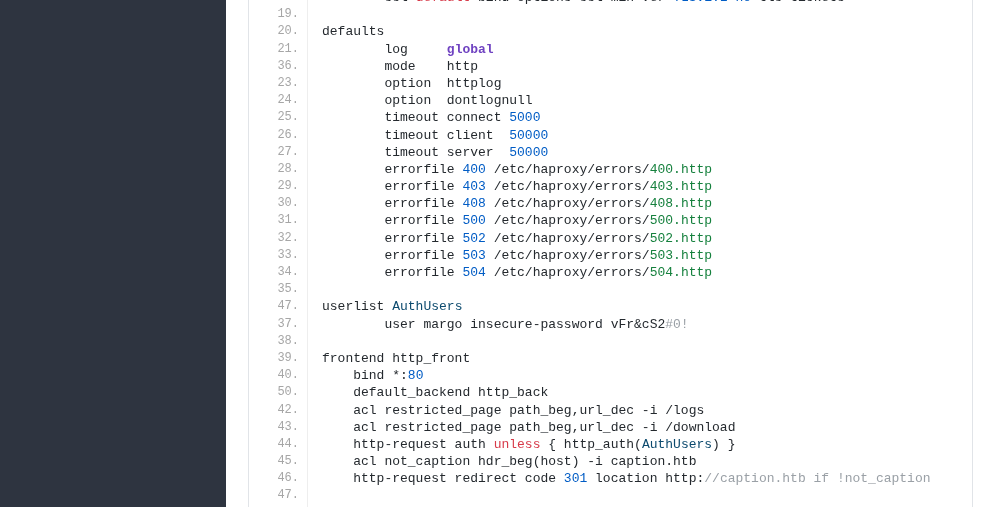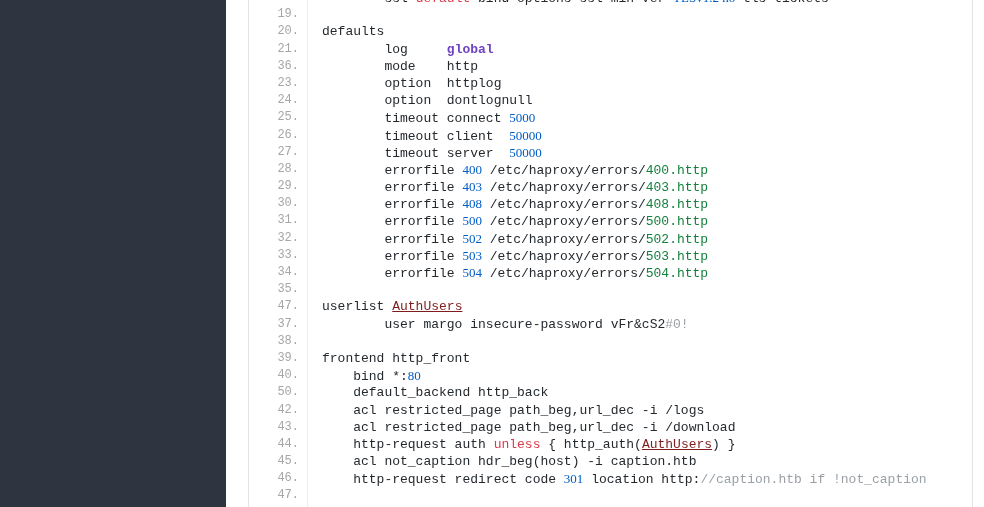--- a/index.html
+++ b/index.html
@@ -40,23 +40,23 @@
   flex: 1;
   padding: 0 0 0 14px;
   white-space: pre;
   color: #24292e;
   border-left: 1px solid #eee;
 }
 .line { height: 17.2px; line-height: 17.2px; }
 .gut { height: 17.2px; line-height: 17.2px; font-size: 12px; }
 .gut::after { content: "."; color:#a6a6a6;}
 .kw { color: #d73a49; text-align: right; }
-.num { color: #005cc5; font-family: Liberation Serif, serif; }
+.num { color: #005cc5; }
 .global { color: #6f42c1; font-weight: bold; }
-.ident { color: #7f1d1d; text-decoration: underline; }
+.ident { color: #0c4a6e; }
 .fname { color: #15803d; }
 .comment { color: #9aa0a6; }
 .right-border {
   width: 12px;
   border-left: 1px solid #e1e4e8;
   background: #fff;
   flex-shrink:0;
 }
 </style>
 </head>

